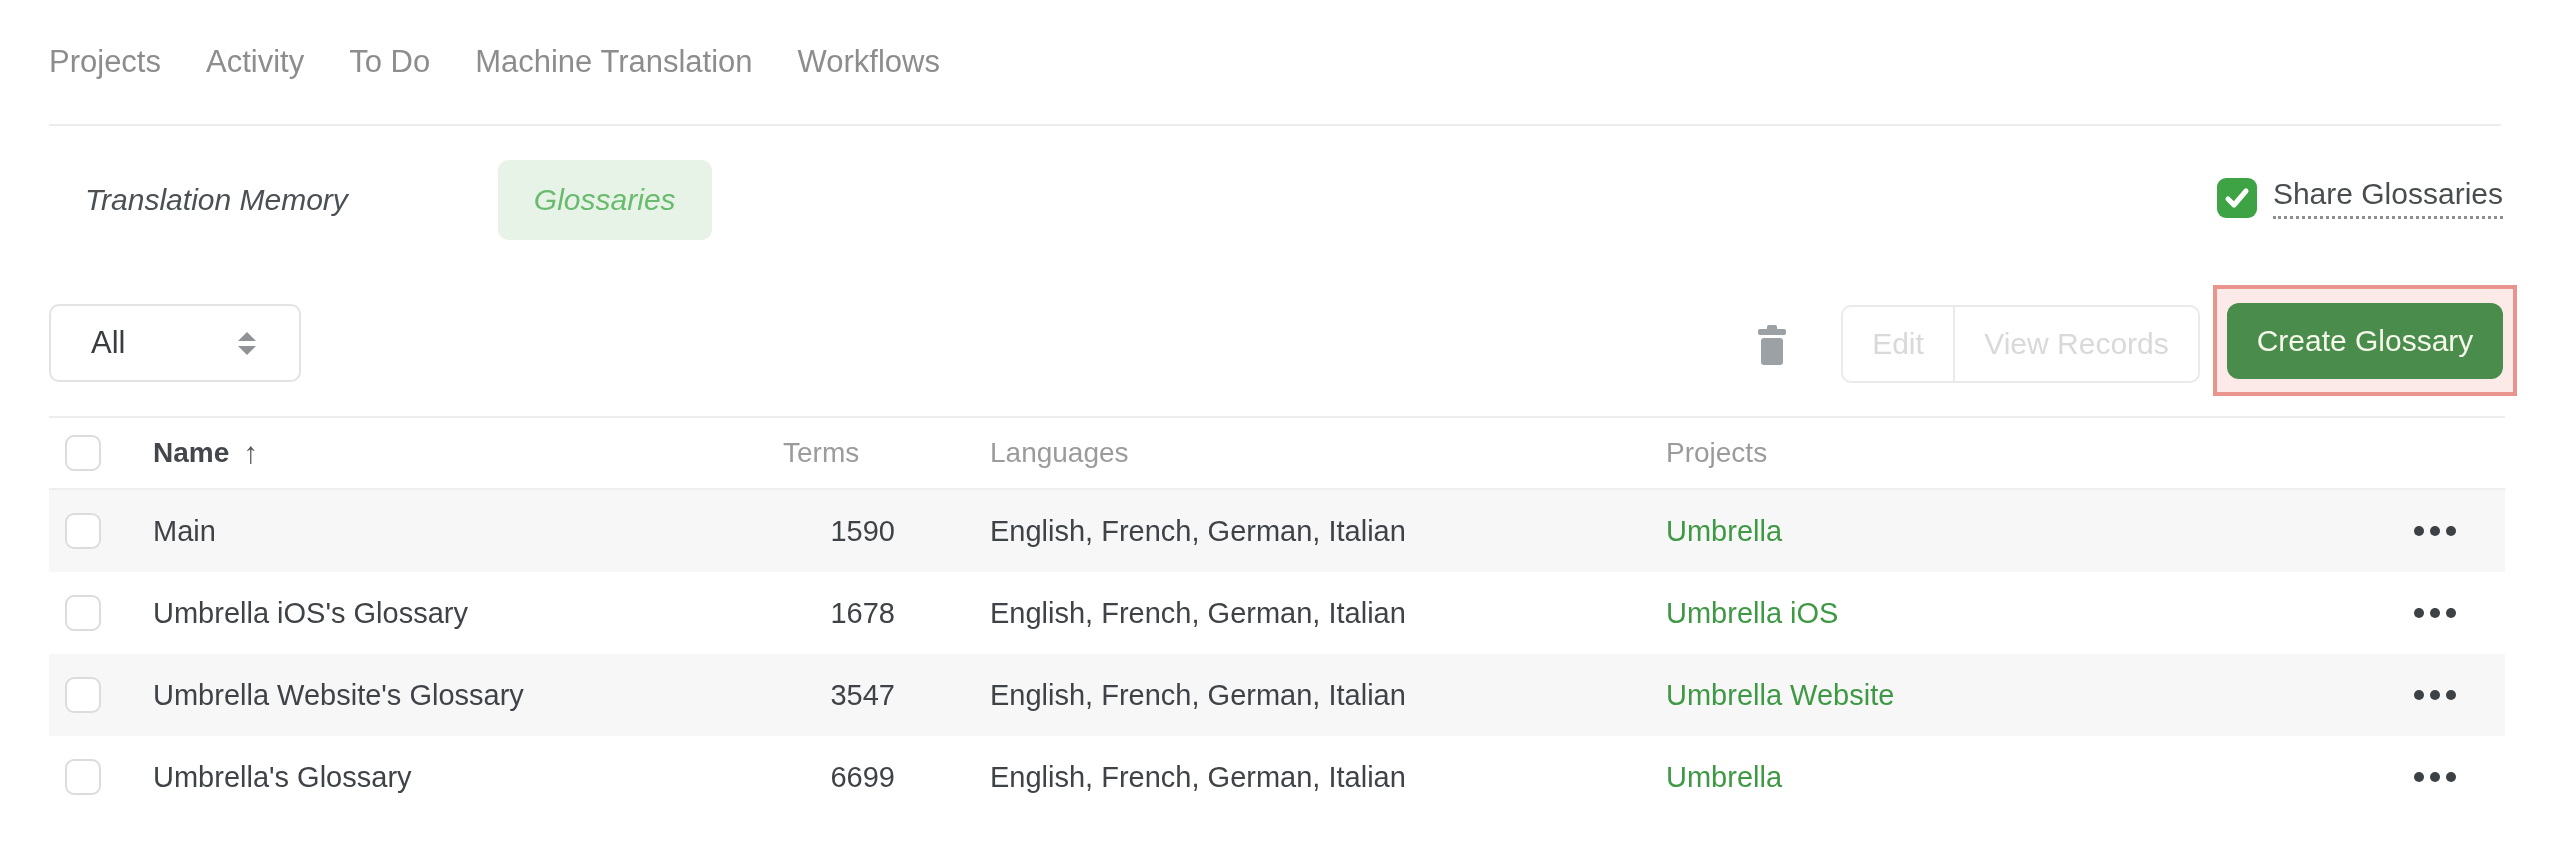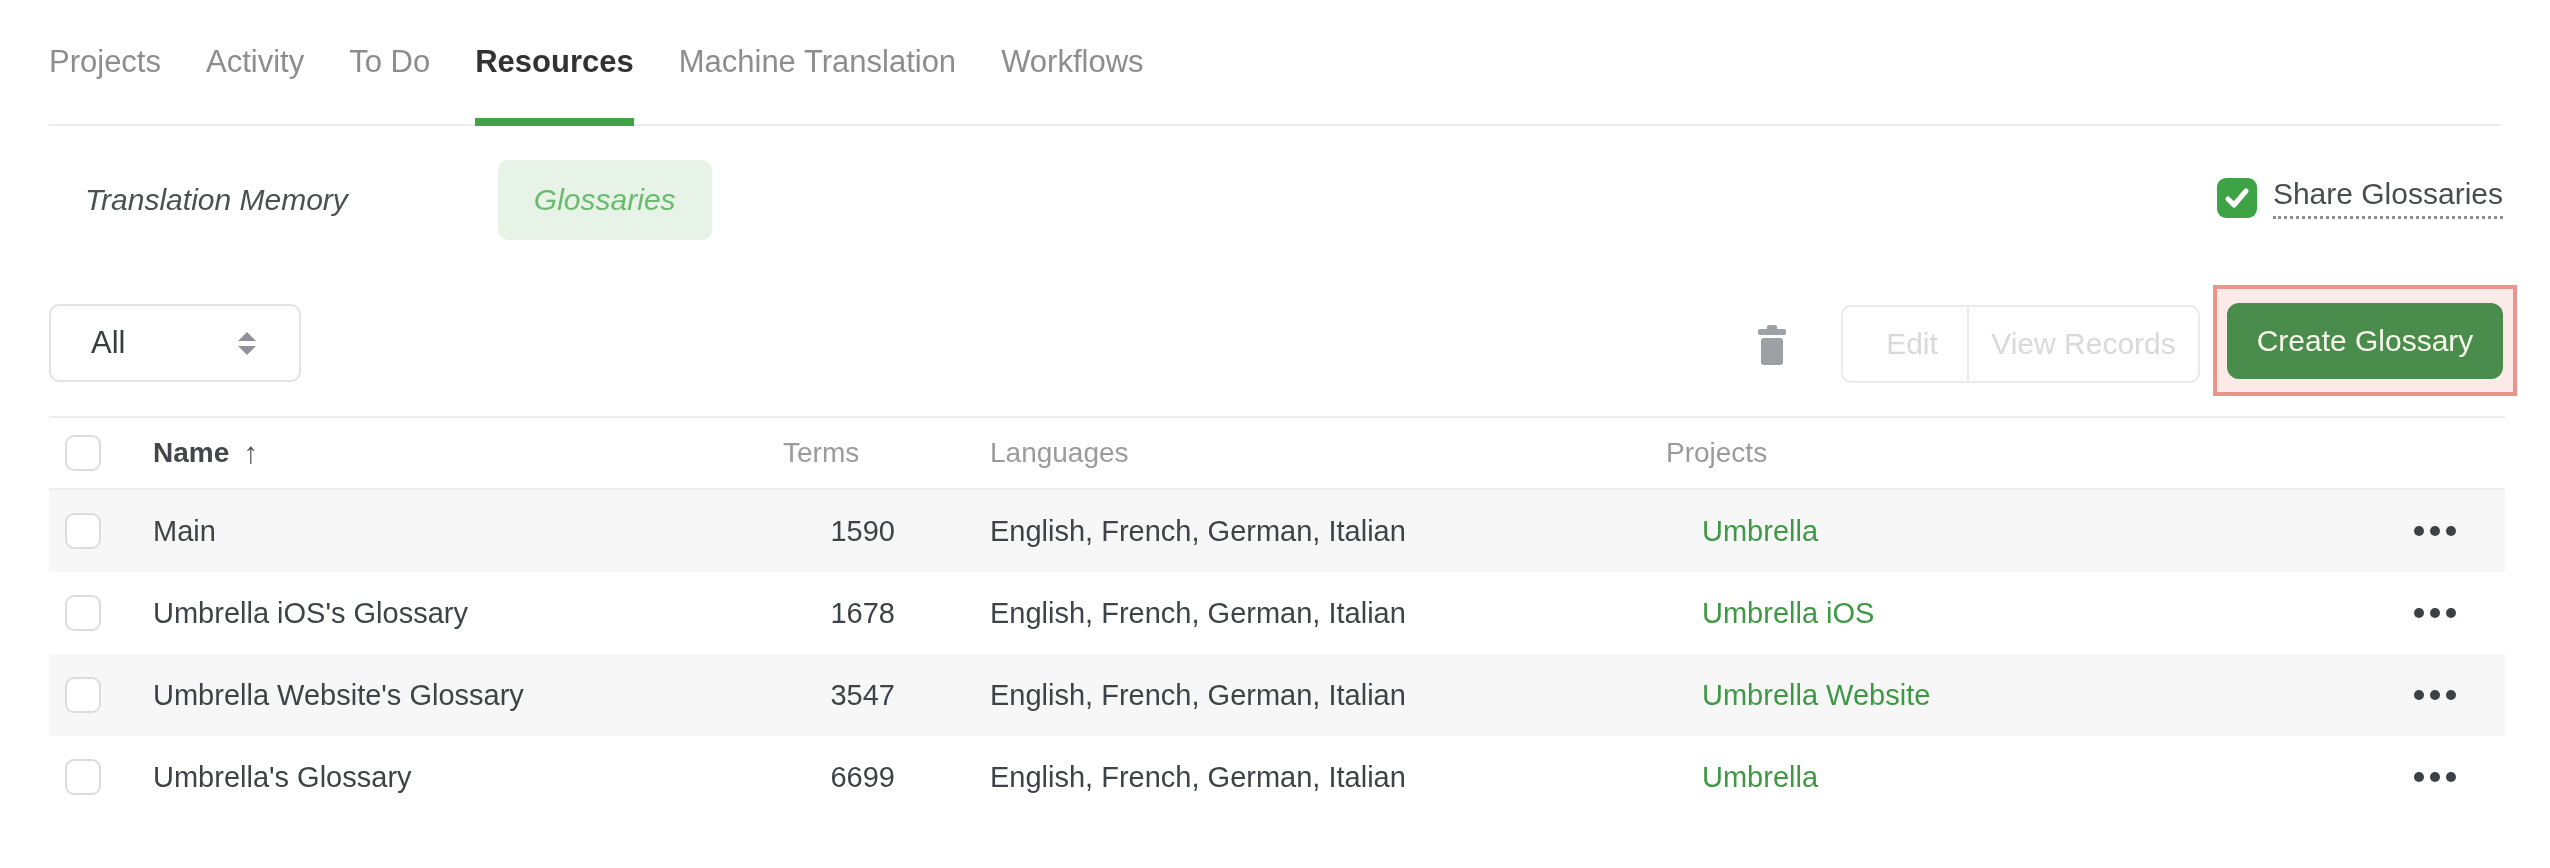--- a/index.html
+++ b/index.html
@@ -55,21 +55,21 @@
   .filter-value{font-size:31px;color:#3a3d40;flex:1;}
   .sorter{display:flex;flex-direction:column;gap:5px;align-items:center;}
   .sorter i{display:block;width:0;height:0;border-left:9px solid transparent;
     border-right:9px solid transparent;}
   .sorter .up{border-bottom:9px solid #8f9397;}
   .sorter .down{border-top:9px solid #8f9397;}
 
   .trash{position:absolute;left:1756px;top:325px;width:32px;height:40px;cursor:pointer;}
 
   .btn-group{position:absolute;left:1841px;top:305px;width:359px;height:78px;
-    border:2px solid #eaeaea;border-radius:10px;display:flex;overflow:hidden;background:#fff;padding-left:14px;}
+    border:2px solid #eaeaea;border-radius:10px;display:flex;overflow:hidden;background:#fff;}
   .btn-seg{display:flex;align-items:center;justify-content:center;font-size:30px;
     color:var(--disabled-text);white-space:nowrap;cursor:default;}
   .btn-seg.edit{width:112px;border-right:2px solid #eaeaea;}
   .btn-seg.records{flex:1;}
 
   .annotation{position:absolute;left:2213px;top:285px;width:304px;height:111px;
     background:var(--annotation-fill);border:4px solid var(--annotation-border);
     display:flex;align-items:center;justify-content:center;}
   .create-btn{width:276px;height:76px;background:var(--btn-green);border:none;
     border-radius:12px;color:var(--btn-text);font-size:30px;cursor:pointer;
@@ -86,32 +86,31 @@
   .c-name{width:630px;}
   .c-terms{width:112px;justify-content:flex-end;}
   .c-langs{width:676px;margin-left:95px;}
   .c-proj{width:699px;}
   .c-actions{width:140px;justify-content:center;}
   .thead .c-terms{justify-content:flex-start;}
   .name-head{color:#43464a;font-weight:600;display:flex;align-items:center;gap:14px;cursor:pointer;}
   .sort-arrow{font-size:30px;color:#54575a;font-weight:400;}
   .cb{width:36px;height:36px;border:2px solid #dcdcdc;border-radius:9px;background:#fff;
     display:inline-block;cursor:pointer;}
-  .plink{color:var(--link-green);text-decoration:none;cursor:pointer;margin-left:36px;}
+  .plink{color:var(--link-green);text-decoration:none;cursor:pointer;}
   .menu-dots{display:flex;gap:6px;cursor:pointer;padding:8px;}
   .menu-dots i{width:10px;height:10px;border-radius:50%;background:#3c4145;display:block;}
 </style>
 </head>
 <body>
 
 <nav class="nav">
   <div class="tab">Projects</div>
   <div class="tab">Activity</div>
   <div class="tab">To Do</div>
-  <div class="tab active">Resources</div>
   <div class="tab">Machine Translation</div>
   <div class="tab">Workflows</div>
 </nav>
 
 <div class="subtabs">
   <div class="subtab">Translation Memory</div>
   <div class="subtab pill">Glossaries</div>
 </div>
 
 <div class="share">

